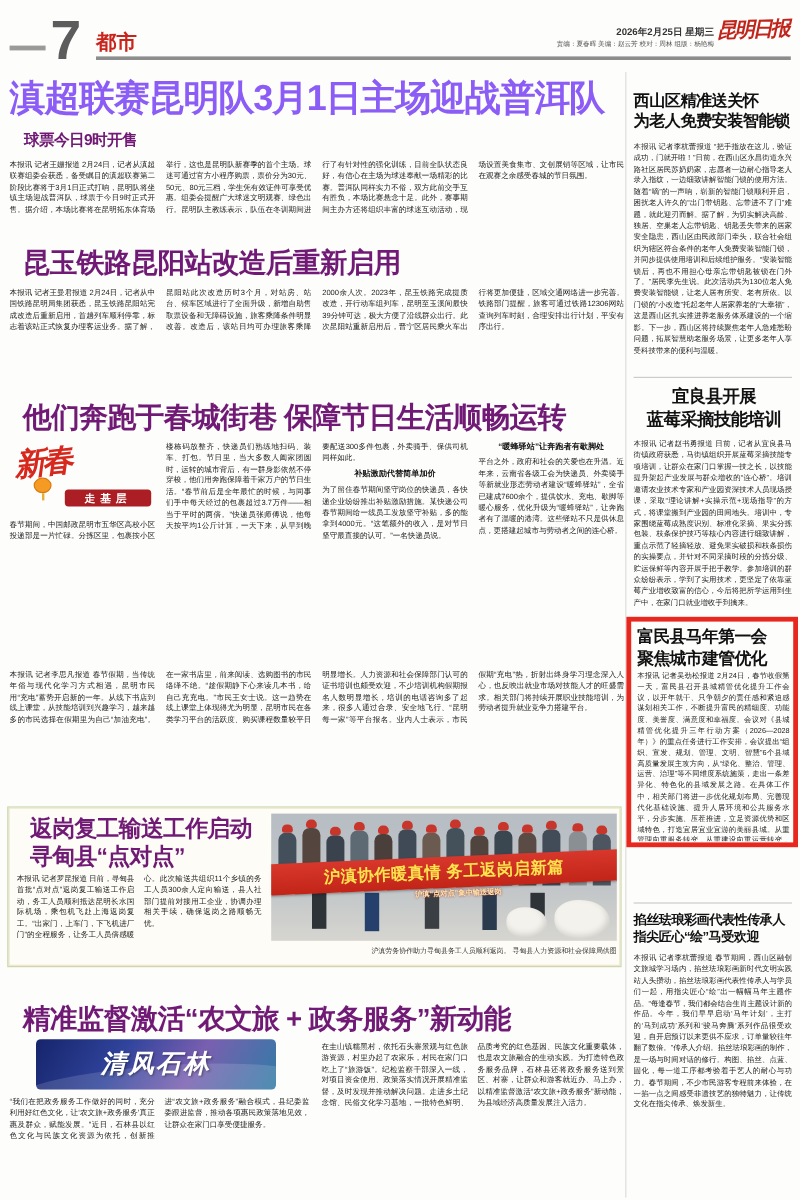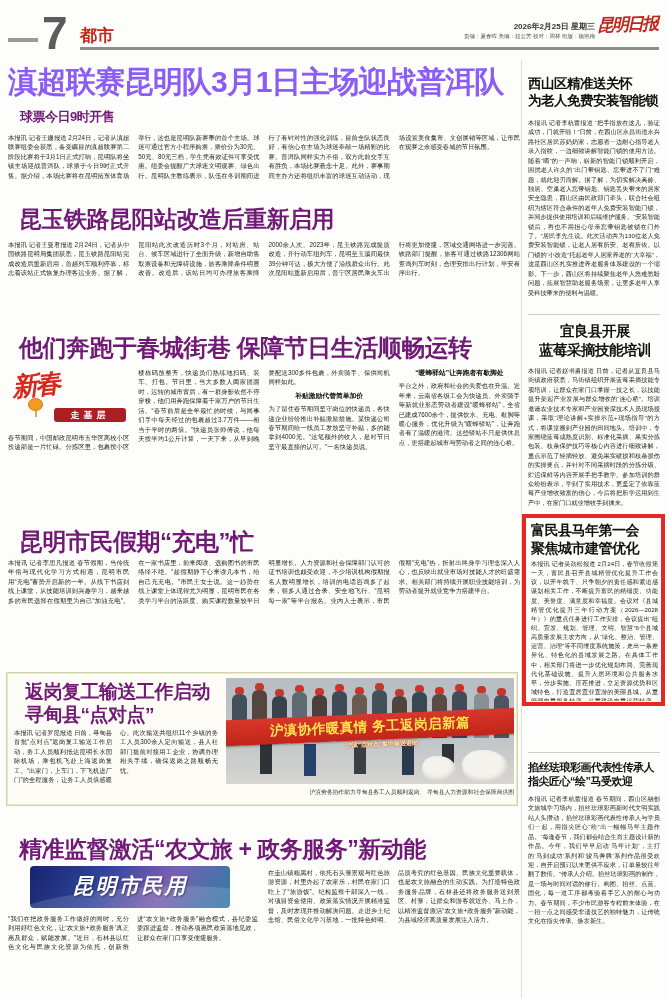--- a/index.html
+++ b/index.html
@@ -93,21 +93,20 @@
       <span class="xc-lantern"></span>
       <span class="xc-ribbon">走基层</span>
     </div>
     <span>春节期间，中国邮政昆明市五华区高校小区投递部是一片忙碌。分拣区里，包裹按小区楼栋码放整齐，快递员们熟练地扫码、装车、打包。节日里，当大多数人阖家团圆时，运转的城市背后，有一群身影依然不停穿梭，他们用奔跑保障着千家万户的节日生活。“春节前后是全年最忙的时候，与同事们手中每天经过的包裹超过3.7万件——相当于平时的两倍。”快递员张师傅说，他每天按平均1公斤计算，一天下来，从早到晚要配送300多件包裹，外卖骑手、保供司机同样如此。</span>
     <div class="sub-in">补贴激励代替简单加价</div>
     <span>为了留住春节期间坚守岗位的快递员，各快递企业纷纷推出补贴激励措施。某快递公司春节期间给一线员工发放坚守补贴，多的能拿到4000元。“这笔额外的收入，是对节日坚守最直接的认可。”一名快递员说。</span>
     <div class="sub-in">“暖蜂驿站”让奔跑者有歇脚处</div>
     <span>平台之外，政府和社会的关爱也在升温。近年来，云南省各级工会为快递员、外卖骑手等新就业形态劳动者建设“暖蜂驿站”，全省已建成7600余个，提供饮水、充电、歇脚等暖心服务，优化升级为“暖蜂驿站”，让奔跑者有了温暖的港湾。这些驿站不只是供休息点，更搭建起城市与劳动者之间的连心桥。</span>
   </div>
 
-  <div class="headline" style="left:8px; top:526px; font-size:24px;">昆明市民假期“充电”忙</div>
   <div class="art-body cols4" style="left:8px; top:558px; width:512px; height:112px;">
     <span>本报讯 记者李思凡报道 春节假期，当传统年俗与现代化学习方式相遇，昆明市民用“充电”蓄势开启新的一年。从线下书店到线上课堂，从技能培训到兴趣学习，越来越多的市民选择在假期里为自己“加油充电”。在一家书店里，前来阅读、选购图书的市民络绎不绝。“趁假期静下心来读几本书，给自己充充电。”市民王女士说。这一趋势在线上课堂上体现得尤为明显，昆明市民在各类学习平台的活跃度、购买课程数量较平日明显增长。人力资源和社会保障部门认可的证书培训也颇受欢迎，不少培训机构假期报名人数明显增长，培训的电话咨询多了起来，很多人通过合录、安全地飞行、“昆明每一家”等平台报名。业内人士表示，市民假期“充电”热，折射出终身学习理念深入人心，也反映出就业市场对技能人才的旺盛需求。相关部门将持续开展职业技能培训，为劳动者提升就业竞争力搭建平台。</span>
   </div>
 
   <div class="mid-box"></div>
   <div class="headline" style="left:14px; top:681px; font-size:19px; line-height:1.2;">
     <div>返岗复工输送工作启动</div>
     <div>寻甸县“点对点”</div>
   </div>
   <div class="art-body cols2" style="left:14px; top:728px; width:204px; height:70px;">
@@ -136,21 +135,21 @@
     <div class="p-leg" style="left:216px;top:66px; height:30px;"></div>
     <div class="p-sack" style="left:196px; top:78px; width:34px; height:26px;"></div>
     <div class="p-sack" style="left:236px; top:72px; width:46px; height:33px;"></div>
     <div class="p-banner">沪滇协作暖真情  务工返岗启新篇</div>
     <div class="p-banner-sub">沪滇“点对点”集中输送返岗</div>
   </div>
   <div class="photo-caption">沪滇劳务协作助力寻甸县务工人员顺利返岗。 寻甸县人力资源和社会保障局供图</div>
 
   <div class="headline" style="left:8px; top:834px; font-size:23px;">精准监督激活“农文旅 + 政务服务”新动能</div>
   <div class="qf-graphic">
-    <div class="qf-title">昆明市民用</div>
+    <div class="qf-title">清风石林</div>
   </div>
   <div class="art-body cols2" style="left:8px; top:914px; width:250px; height:82px;">
     <span>“我们在把政务服务工作做好的同时，充分利用好红色文化，让‘农文旅+政务服务’真正惠及群众，赋能发展。”近日，石林县以红色文化与民族文化资源为依托，创新推进“农文旅+政务服务”融合模式，县纪委监委跟进监督，推动各项惠民政策落地见效，让群众在家门口享受便捷服务。</span>
   </div>
   <div class="art-body cols2" style="left:268px; top:868px; width:252px; height:128px;">
     <span>在圭山镇糯黑村，依托石头寨景观与红色旅游资源，村里办起了农家乐，村民在家门口吃上了“旅游饭”。纪检监察干部深入一线，对项目资金使用、政策落实情况开展精准监督，及时发现并推动解决问题。走进乡土纪念馆、民俗文化学习基地，一批特色鲜明、品质考究的红色基因、民族文化重要载体，也是农文旅融合的生动实践。为打造特色政务服务品牌，石林县还将政务服务送到景区、村寨，让群众和游客就近办、马上办，以精准监督激活“农文旅+政务服务”新动能，为县域经济高质量发展注入活力。</span>
   </div>
 
   <div class="r-head" style="top:75px; font-size:13.5px;">
     <div>西山区精准送关怀</div>

